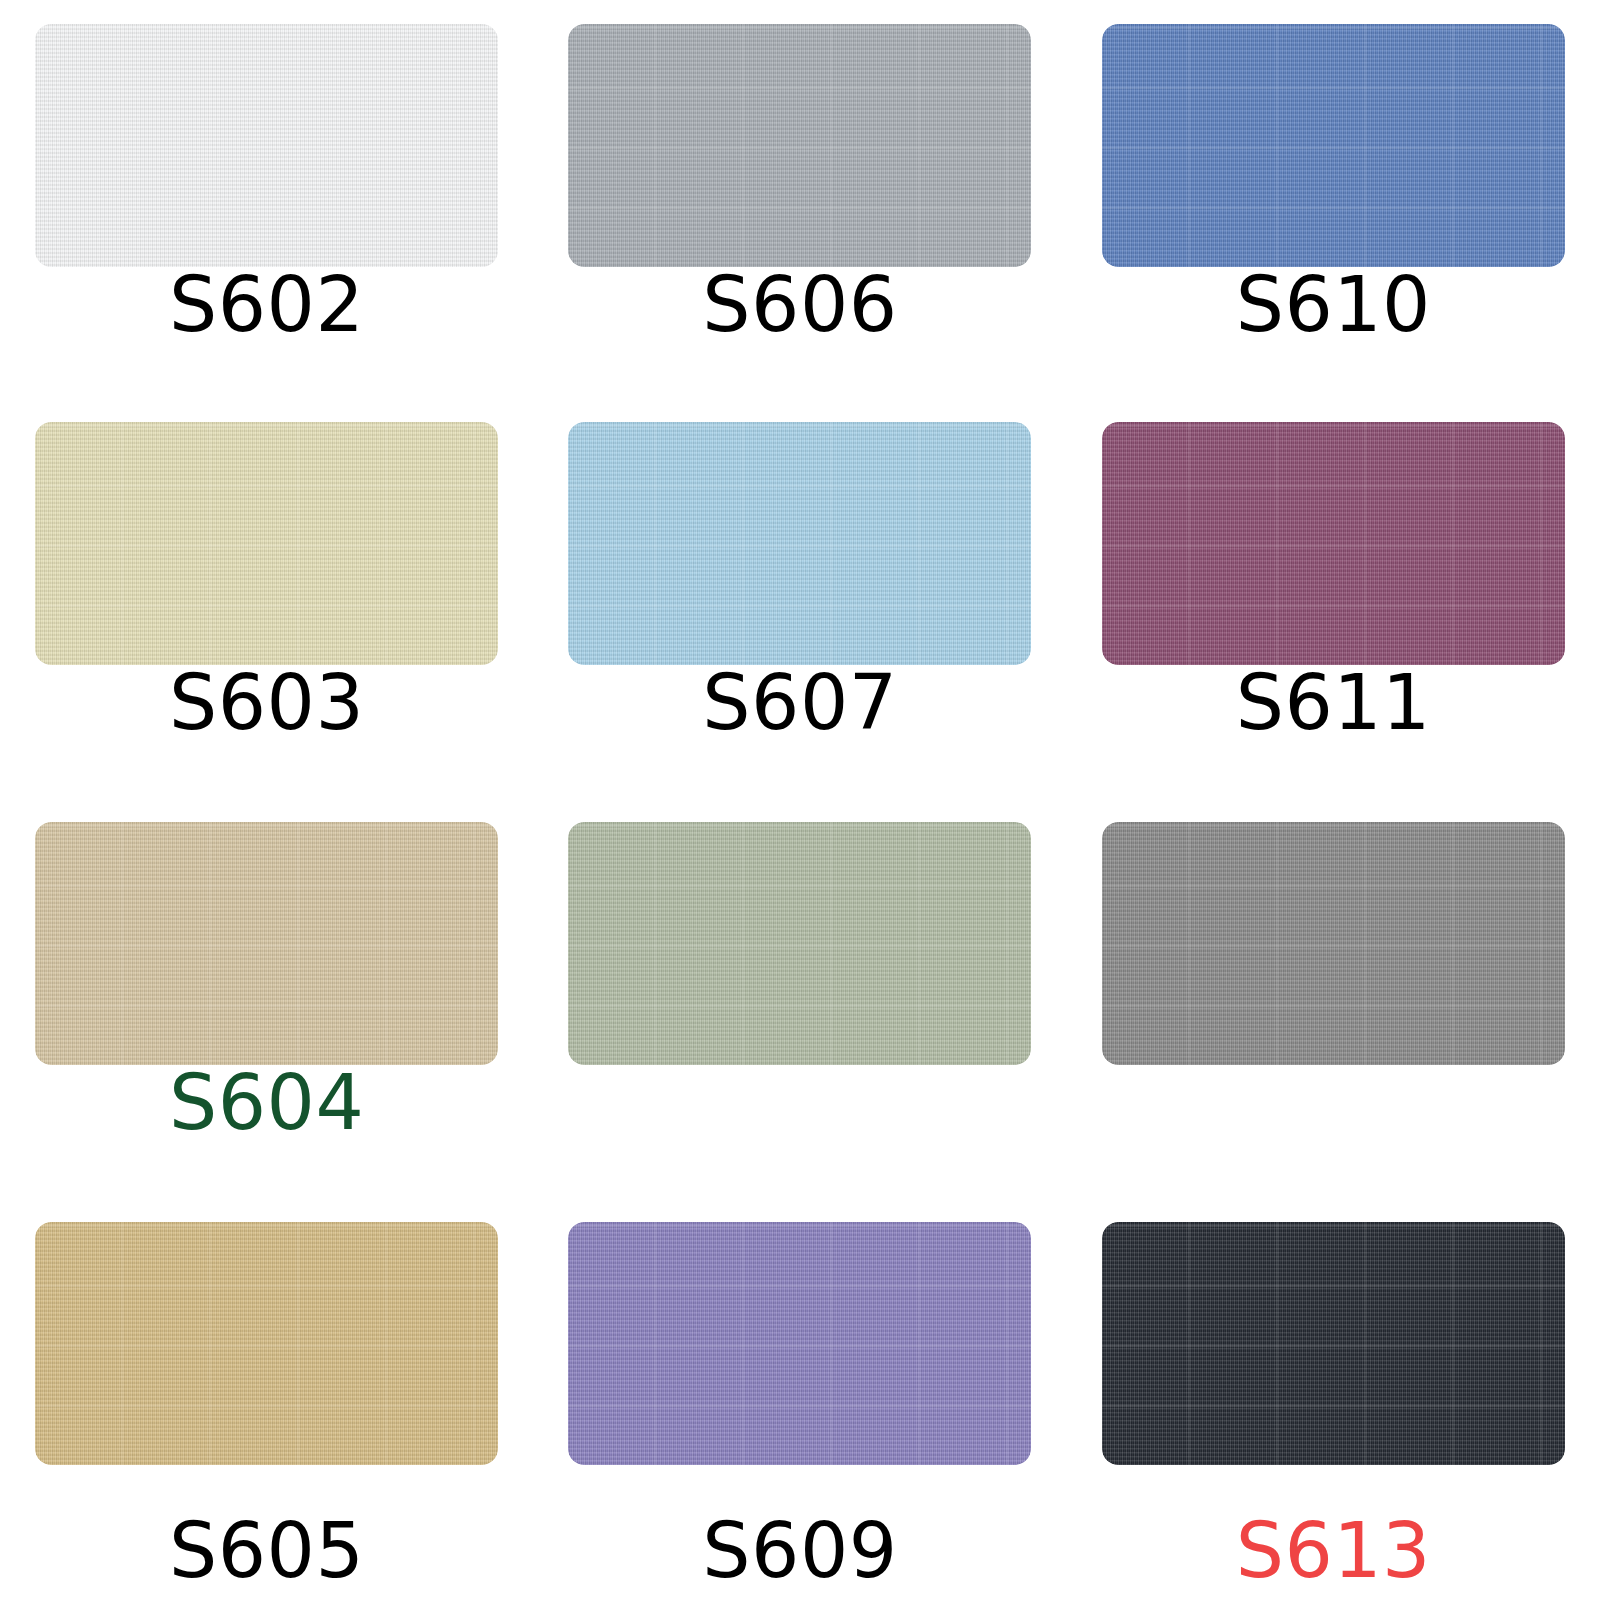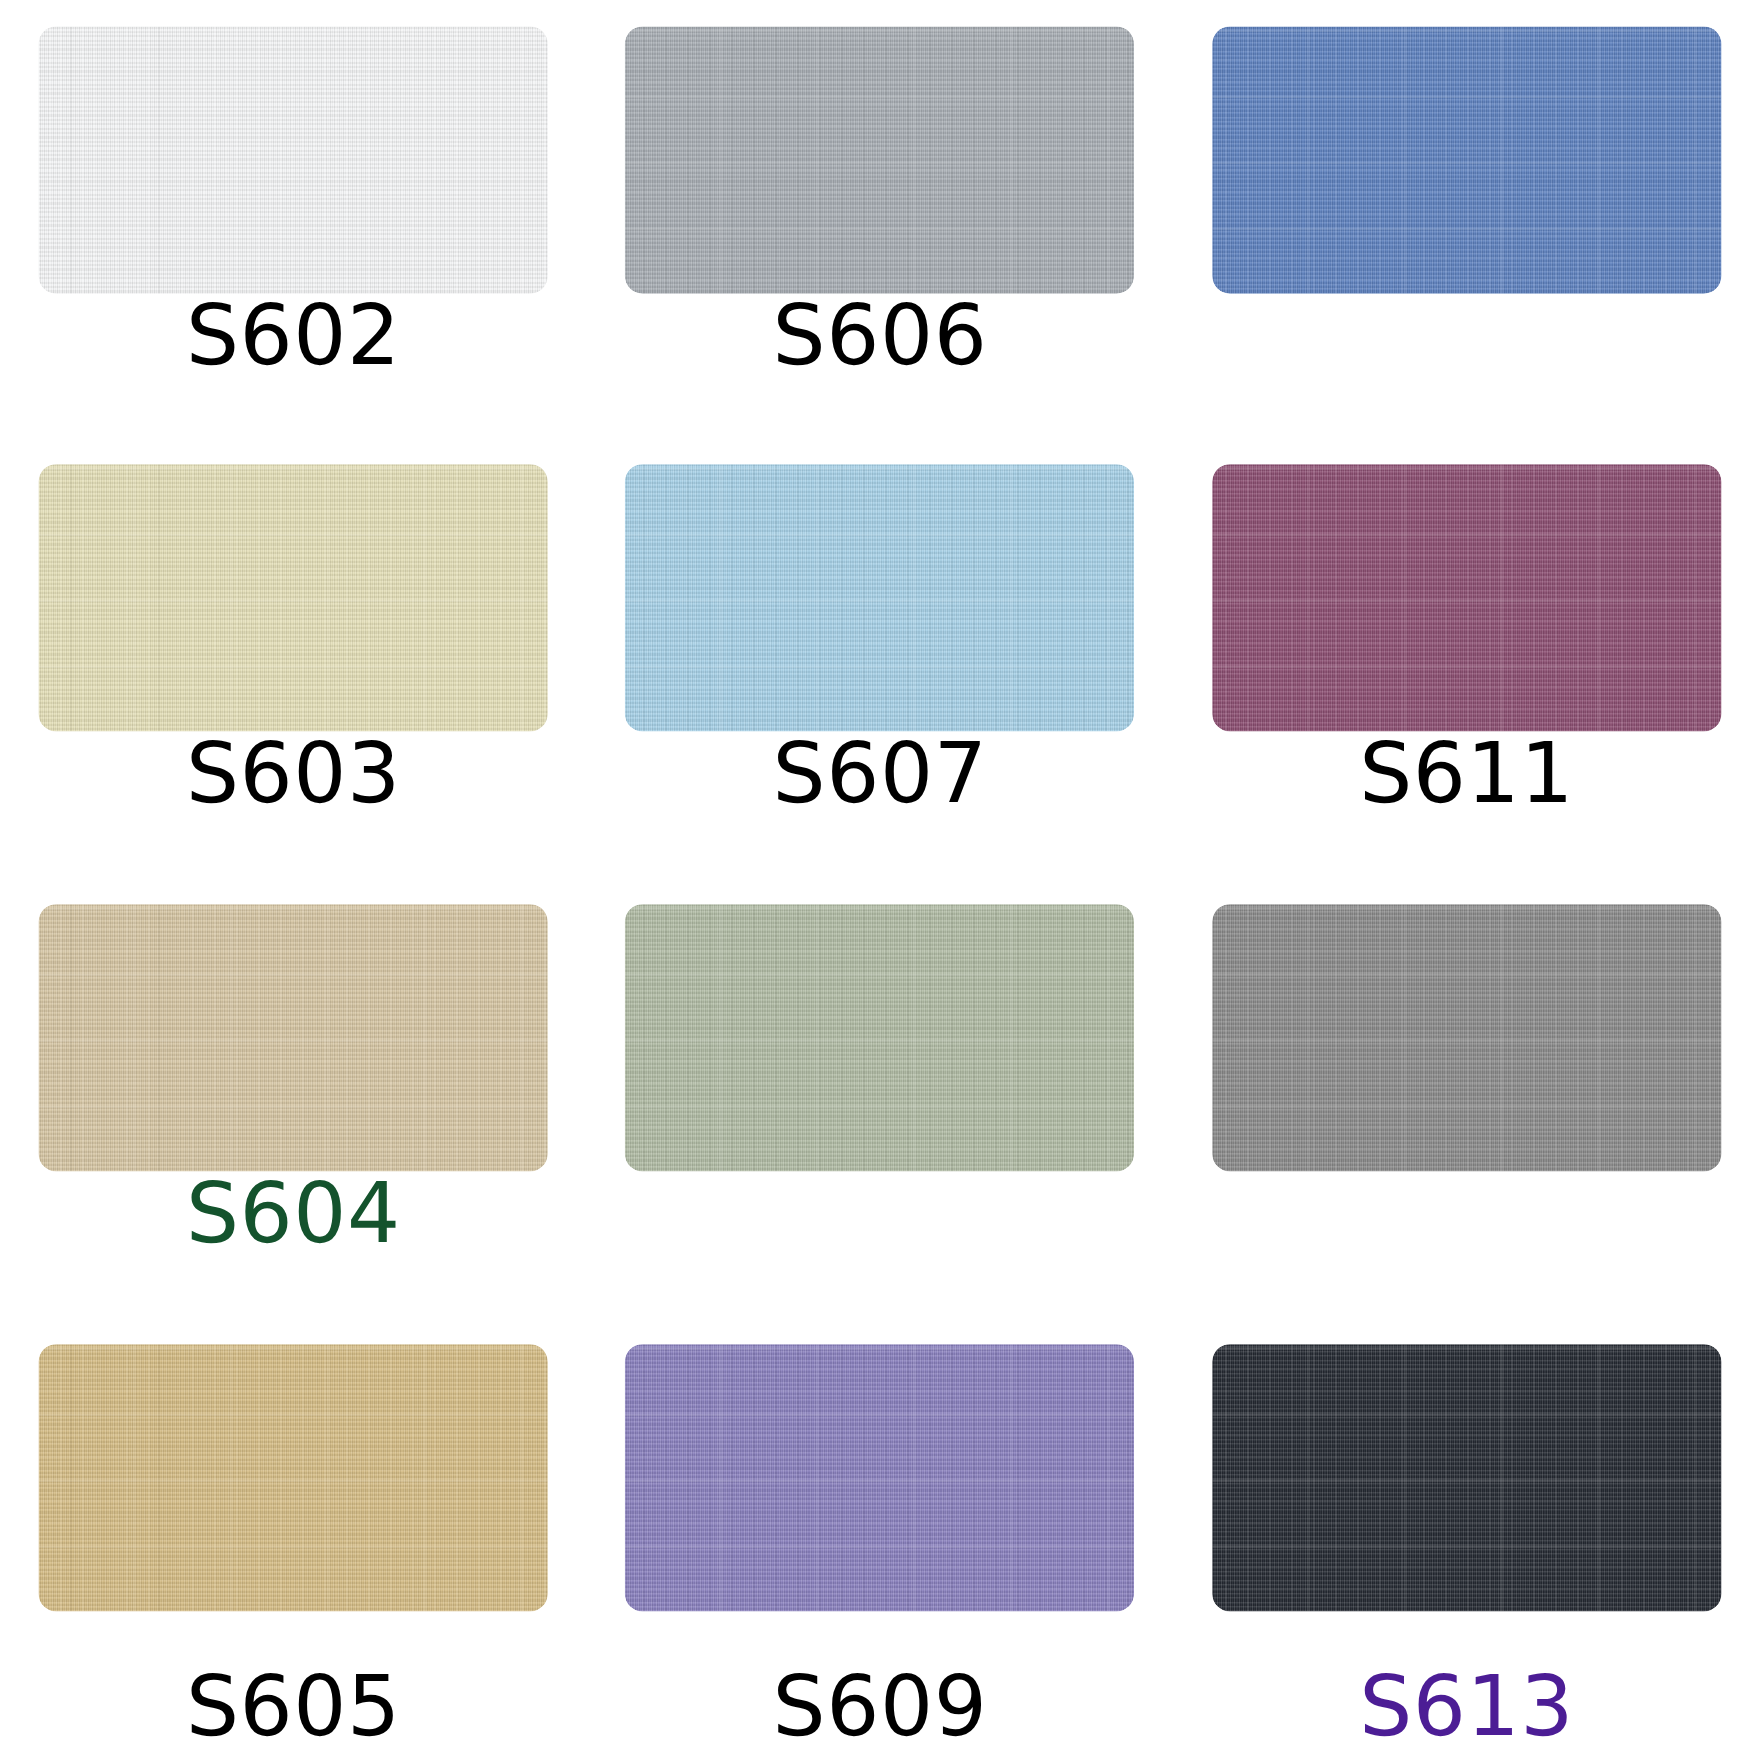--- a/index.html
+++ b/index.html
@@ -149,20 +149,21 @@
         <div class="chip-slub"></div>
       </div>
       <div class="swatch-label" style="color: rgb(0, 0, 0);">S606</div>
     </div>
     <div class="swatch-cell row-0">
       <div class="swatch-chip">
         <div class="chip-base" style="background: rgb(95, 130, 191);"></div>
         <div class="chip-weave"></div>
         <div class="chip-slub"></div>
       </div>
+      <div class="swatch-label" style="color: rgb(0, 0, 0);">S610</div>
     </div>
     <div class="swatch-cell row-1">
       <div class="swatch-chip light-edge">
         <div class="chip-base" style="background: rgb(228, 223, 184);"></div>
         <div class="chip-weave"></div>
         <div class="chip-slub"></div>
       </div>
       <div class="swatch-label" style="color: rgb(0, 0, 0);">S603</div>
     </div>
     <div class="swatch-cell row-1">
@@ -218,15 +219,15 @@
         <div class="chip-slub"></div>
       </div>
       <div class="swatch-label" style="color: rgb(0, 0, 0);">S609</div>
     </div>
     <div class="swatch-cell row-3">
       <div class="swatch-chip">
         <div class="chip-base" style="background: rgb(38, 43, 51);"></div>
         <div class="chip-weave"></div>
         <div class="chip-slub"></div>
       </div>
-      <div class="swatch-label" style="color: #4c1d95;">S613</div>
+      <div class="swatch-label" style="color: #ef4444;">S613</div>
     </div>
   </div>
 
 </body></html>

